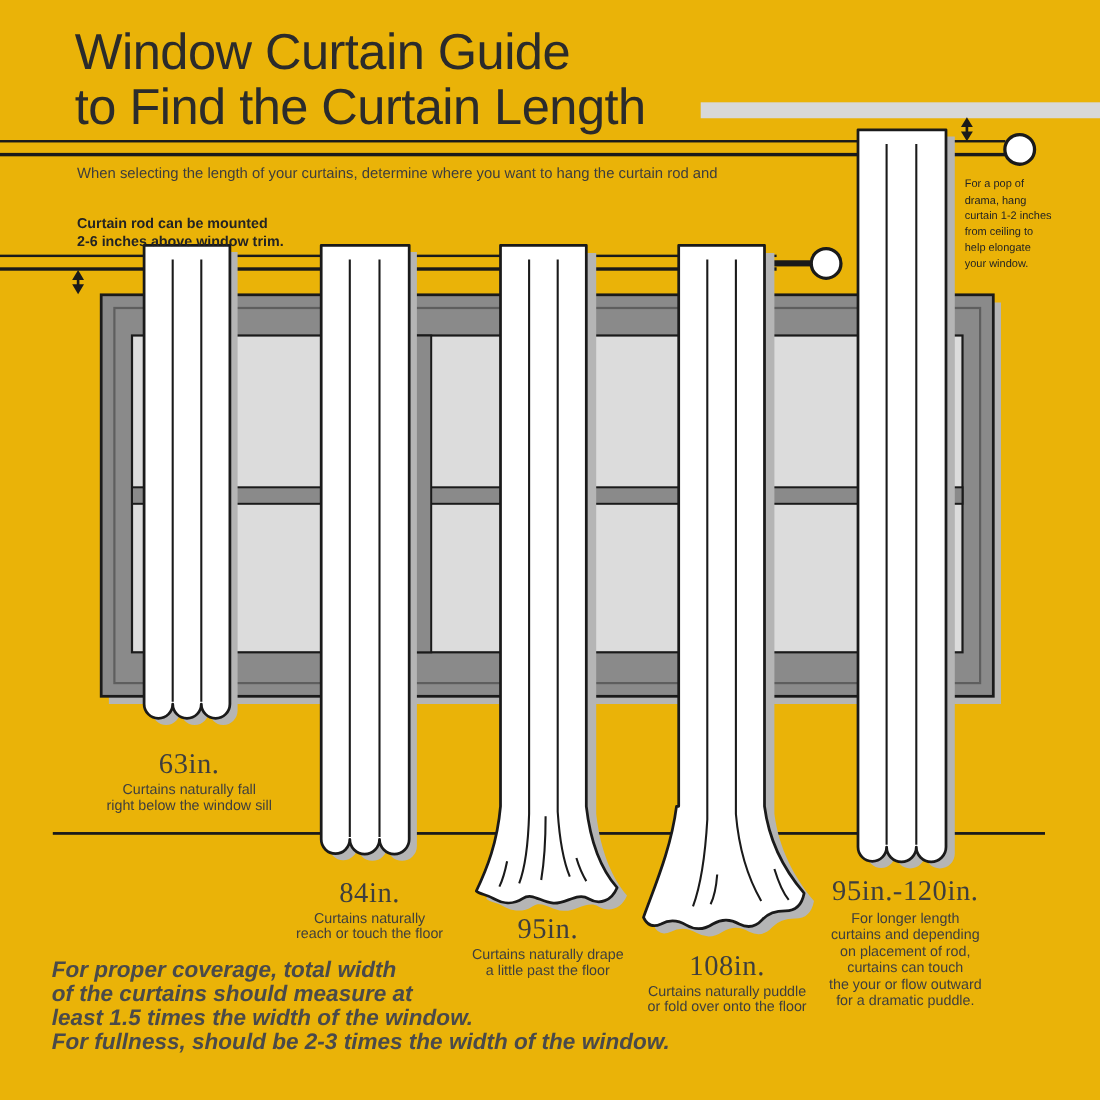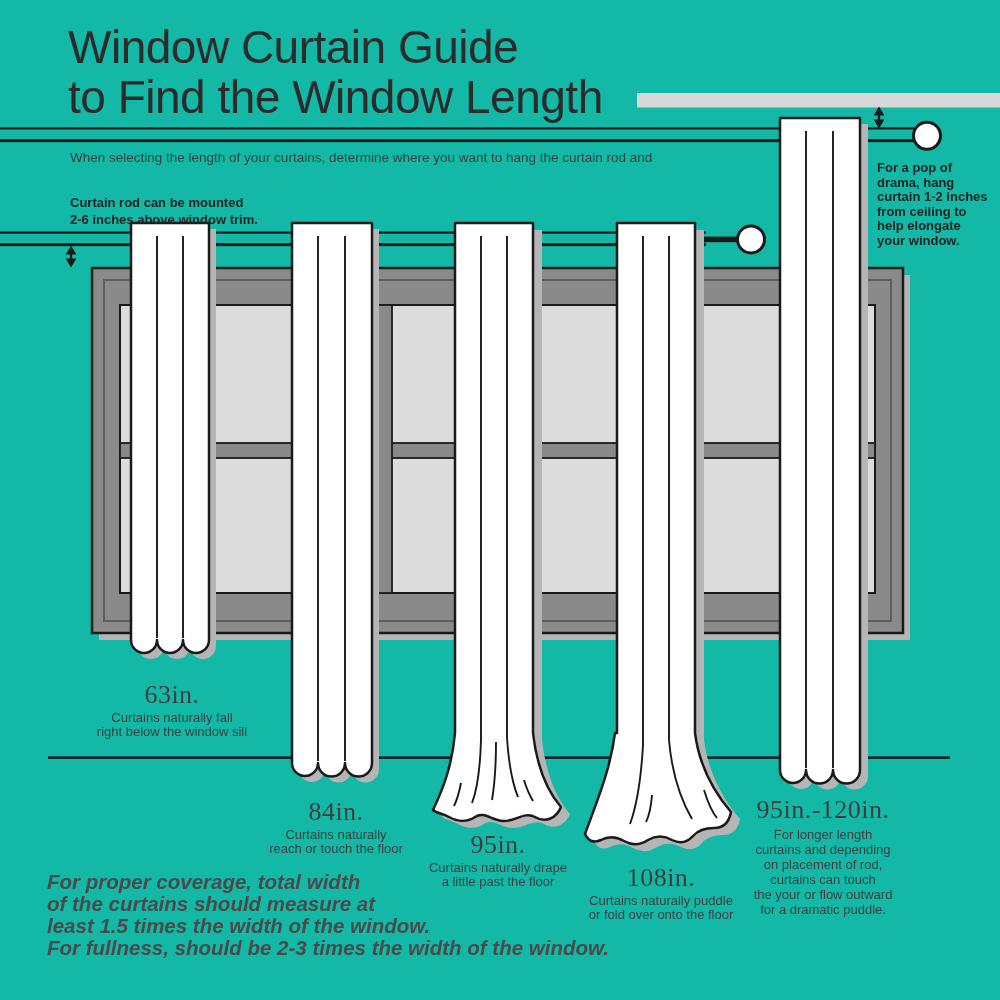--- a/index.html
+++ b/index.html
@@ -1,33 +1,33 @@
 <!DOCTYPE html>
 <html><head>
 <meta charset="utf-8">
 <style>
   html,body{margin:0;padding:0;background:#ffffff;}
   #stage{
-    position:relative;width:1000px;height:1000px;background:#14b8a6;
+    position:relative;width:1000px;height:1000px;background:#eab308;
     font-family:"Liberation Sans","DejaVu Sans",sans-serif;overflow:hidden;
   }
   #art{position:absolute;left:0;top:0;}
   .txt{position:absolute;white-space:nowrap;}
   .title{
     left:68px;top:22px;font-size:46px;line-height:50px;
     color:#2b2b2b;letter-spacing:-0.5px;font-weight:400;
   }
   .intro{
     left:70px;top:150px;font-size:13.5px;line-height:16.5px;color:#3d3d3d;
   }
   .rodnote{
     left:70px;top:194px;font-size:13px;line-height:17px;font-weight:bold;color:#232323;
   }
   .dramanote{
-    left:877px;top:161px;font-size:13px;line-height:14.6px;font-weight:bold;color:#232323;
+    left:877px;top:161px;font-size:10px;line-height:14.6px;font-weight:normal;color:#232323;
   }
   .lenlabel{position:absolute;width:220px;text-align:center;color:#3e3e3e;}
   .lenlabel .num{font-size:26px;line-height:26px;letter-spacing:0.5px;font-family:Liberation Serif, serif;}
   .lenlabel .desc{font-size:13px;line-height:14px;margin-top:3px;}
   .lenlabel .desc div{white-space:nowrap;}
   .lbl63 {left:62px; top:682px;}
   .lbl84 {left:226px;top:799px;}
   .lbl95 {left:388px;top:832px;}
   .lbl108{left:551px;top:865px;}
   .lbl95120{left:713px;top:797px;}
@@ -142,21 +142,21 @@
       <use href="#c5" fill="#ffffff" stroke="#1a1a1a" stroke-width="2.5" stroke-linejoin="round"></use>
       <g stroke="#1a1a1a" stroke-width="1.9">
         <line x1="806" y1="131" x2="806" y2="768"></line>
         <line x1="833" y1="131" x2="833" y2="768"></line>
       </g>
     </g>
   </svg>
 
   <div class="txt title">
     <div>Window Curtain Guide</div>
-    <div>to Find the Window Length</div>
+    <div>to Find the Curtain Length</div>
   </div>
 
   <div class="txt intro">
     <div>When selecting the length of your curtains, determine where you want to hang the curtain rod and</div>
   </div>
 
   <div class="txt rodnote">
     <div>Curtain rod can be mounted</div>
     <div>2-6 inches above window trim.</div>
   </div>

